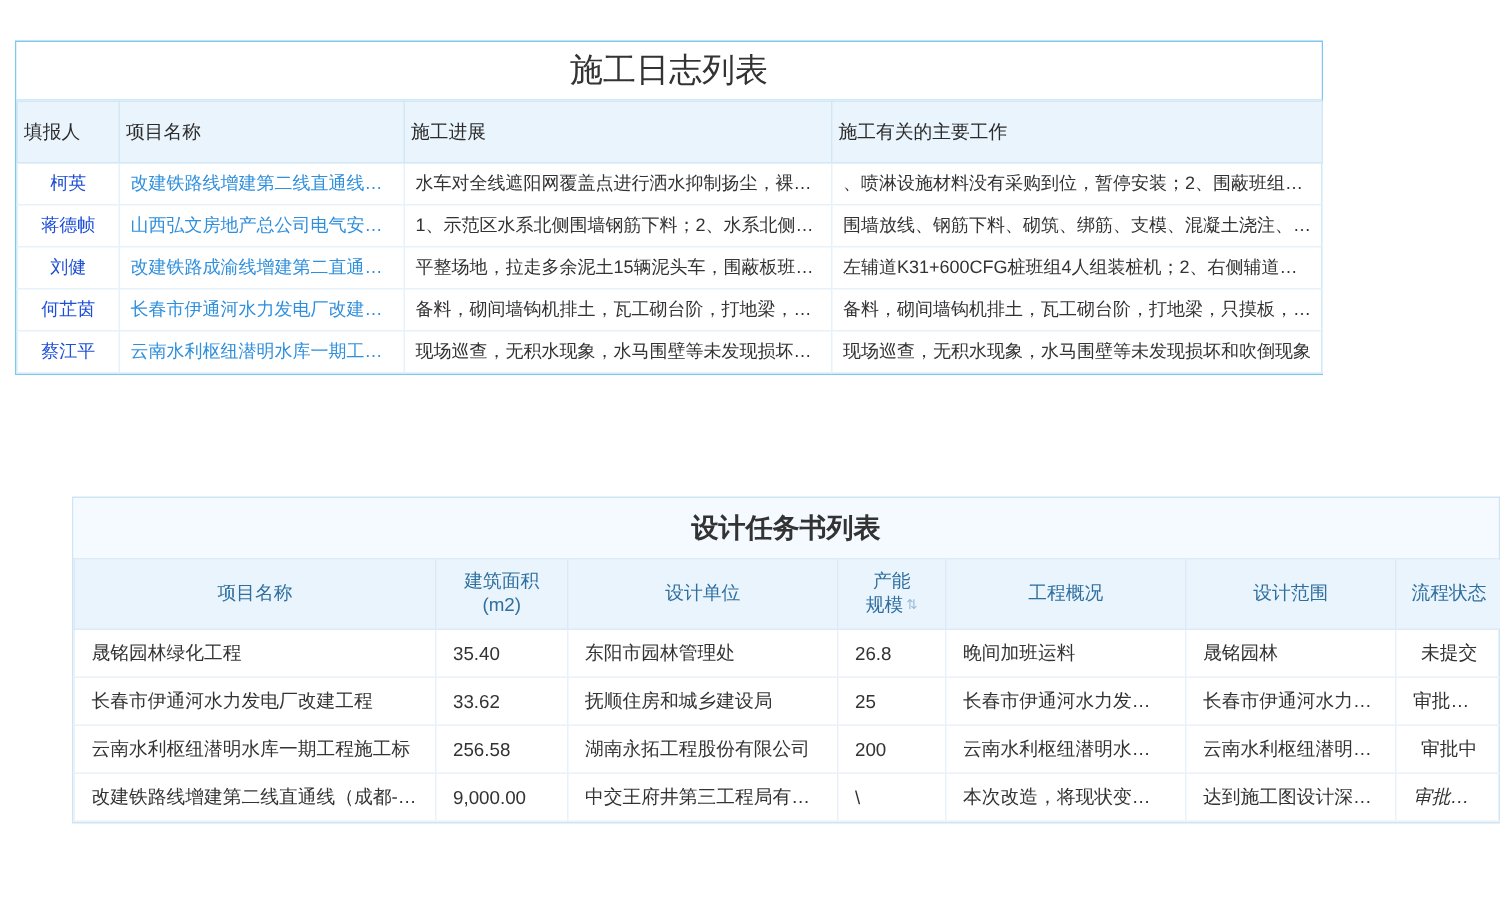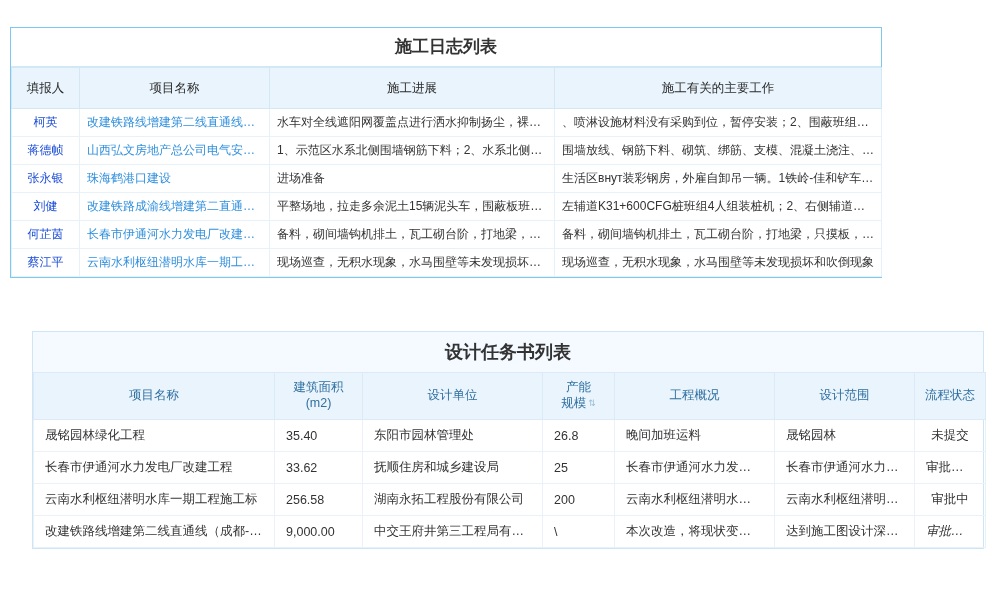--- a/index.html
+++ b/index.html
@@ -25,59 +25,59 @@
     top: 27px;
     width: 872px;
     border: 1px solid #7ec8f0;
     background: #ffffff;
     box-sizing: border-box;
   }
   .panel1 .title {
     height: 38px;
     line-height: 38px;
     text-align: center;
-    font-size: 17px;
-    font-weight: bold;
+    font-size: 22px;
+    font-weight: normal;
     color: #333333;
     background: #ffffff;
     border-bottom: 1px solid #cfe9f8;
   }
   table.grid {
     width: 100%;
     border-collapse: collapse;
     table-layout: fixed;
   }
   table.grid th {
     background: #eaf4fd;
     color: #2b2b2b;
     font-size: 12.5px;
     font-weight: normal;
     height: 40px;
     border: 1px solid #d4e7f5;
-    text-align: center;
+    text-align: left;
     padding: 0 4px;
   }
   table.grid td {
     font-size: 12px;
     color: #333333;
     height: 27px;
     border: 1px solid #e6f1fa;
     padding: 0 7px;
     white-space: nowrap;
     overflow: hidden;
     text-overflow: ellipsis;
   }
   .p1 .c-name { text-align: center; color: #1d4ed8; }
   .p1 .c-link { color: #2f8fdd; }
   .p1 .c-txt  { color: #333; }
 
   
   .panel2 {
     position: absolute;
-    left: 32px;
+    left: 48px;
     top: 331px;
     width: 952px;
     border: 1px solid #cfe4f5;
     background: #ffffff;
     box-sizing: border-box;
   }
   .panel2 .title {
     height: 40px;
     line-height: 40px;
     text-align: center;
@@ -154,26 +154,20 @@
           <td class="c-name">柯英</td>
           <td class="c-link">改建铁路线增建第二线直通线（成都-...</td>
           <td class="c-txt">水车对全线遮阳网覆盖点进行洒水抑制扬尘，裸土覆...</td>
           <td class="c-txt">、喷淋设施材料没有采购到位，暂停安装；2、围蔽班组以货...</td>
         </tr>
         <tr>
           <td class="c-name">蒋德帧</td>
           <td class="c-link">山西弘文房地产总公司电气安装工程</td>
           <td class="c-txt">1、示范区水系北侧围墙钢筋下料；2、水系北侧绿化...</td>
           <td class="c-txt">围墙放线、钢筋下料、砌筑、绑筋、支模、混凝土浇注、清...</td>
-        </tr>
-        <tr>
-          <td class="c-name">张永银</td>
-          <td class="c-link">珠海鹤港口建设</td>
-          <td class="c-txt">进场准备</td>
-          <td class="c-txt">生活区внут装彩钢房，外雇自卸吊一辆。1铁岭-佳和铲车一台</td>
         </tr>
         <tr>
           <td class="c-name">刘健</td>
           <td class="c-link">改建铁路成渝线增建第二直通线（成...</td>
           <td class="c-txt">平整场地，拉走多余泥土15辆泥头车，围蔽板班组没...</td>
           <td class="c-txt">左辅道K31+600CFG桩班组4人组装桩机；2、右侧辅道拼宽...</td>
         </tr>
         <tr>
           <td class="c-name">何芷茵</td>
           <td class="c-link">长春市伊通河水力发电厂改建工程</td>

